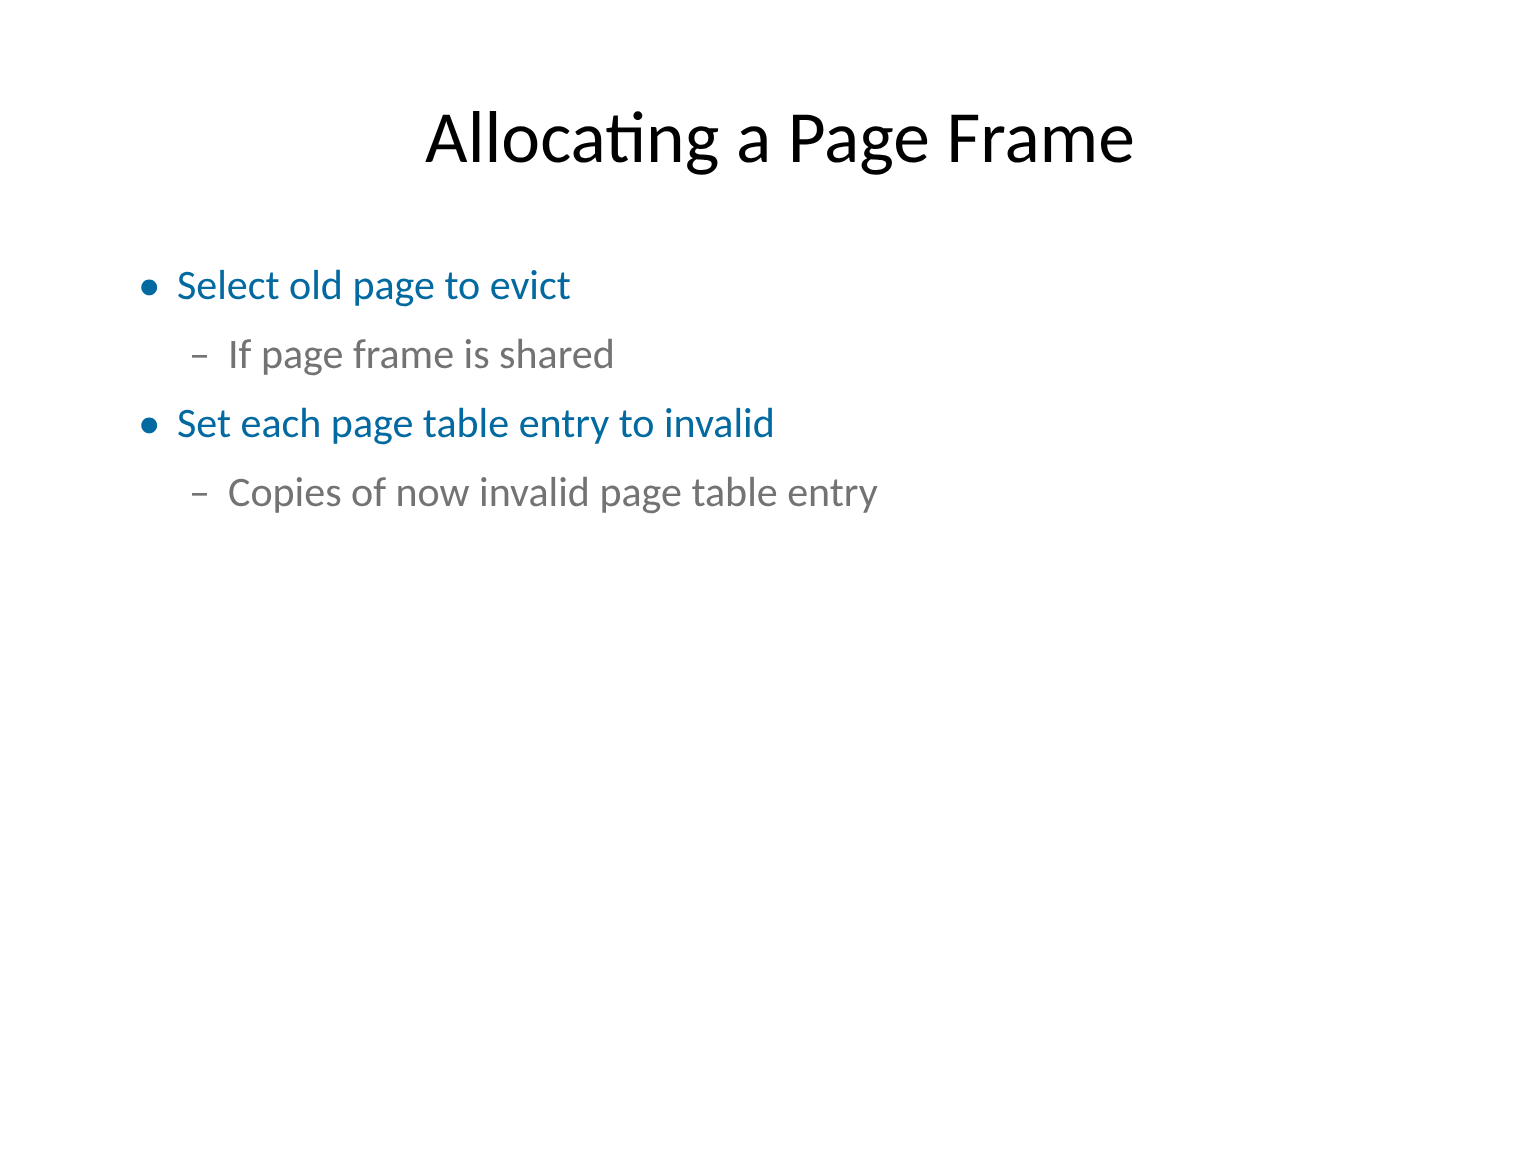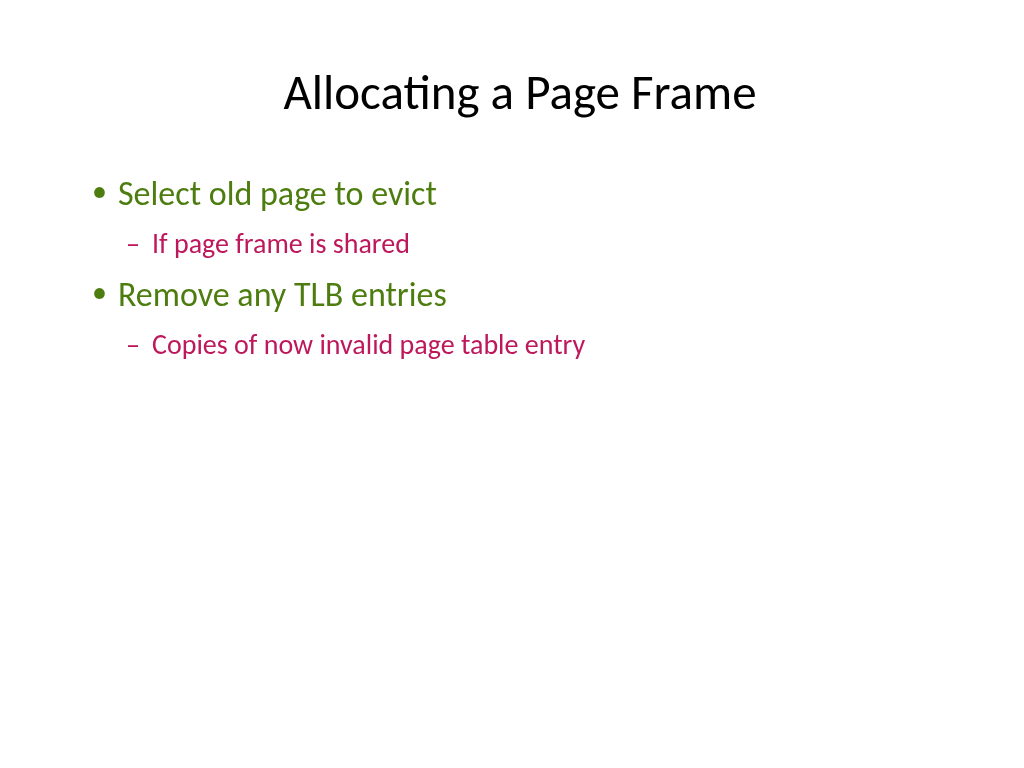--- a/index.html
+++ b/index.html
@@ -20,53 +20,53 @@
       font-size: 49px;
       font-weight: 400;
       text-align: center;
       margin-bottom: 48px;
       letter-spacing: 0px;
     }
     .bullet-list {
       list-style: none;
     }
     .bullet-item {
-      font-size: 34px;
+      font-size: 28px;
       line-height: 1.42;
       padding-left: 32px;
       position: relative;
       margin-bottom: 6px;
-      color: #4d7c0f;
+      color: #0369a1;
     }
     .bullet-item::before {
       content: "•";
       position: absolute;
       left: 6px;
       top: 0;
       font-size: 30px;
     }
     .sub-bullet-item {
       font-size: 28px;
       line-height: 1.45;
       padding-left: 66px;
       position: relative;
       margin-bottom: 6px;
-      color: #be185d;
+      color: #737373;
     }
     .sub-bullet-item::before {
       content: "–";
       position: absolute;
       left: 40px;
       top: 0;
       font-size: 28px;
     }
   </style>
 </head>
 <body>
 
 <h1 class="slide-title">Allocating a Page Frame</h1>
 
 <ul class="bullet-list">
   <li class="bullet-item">Select old page to evict</li>
   <li class="sub-bullet-item">If page frame is shared</li>
-  <li class="bullet-item">Remove any TLB entries</li>
+  <li class="bullet-item">Set each page table entry to invalid</li>
   <li class="sub-bullet-item">Copies of now invalid page table entry</li>
 </ul>
 
 </body></html>

